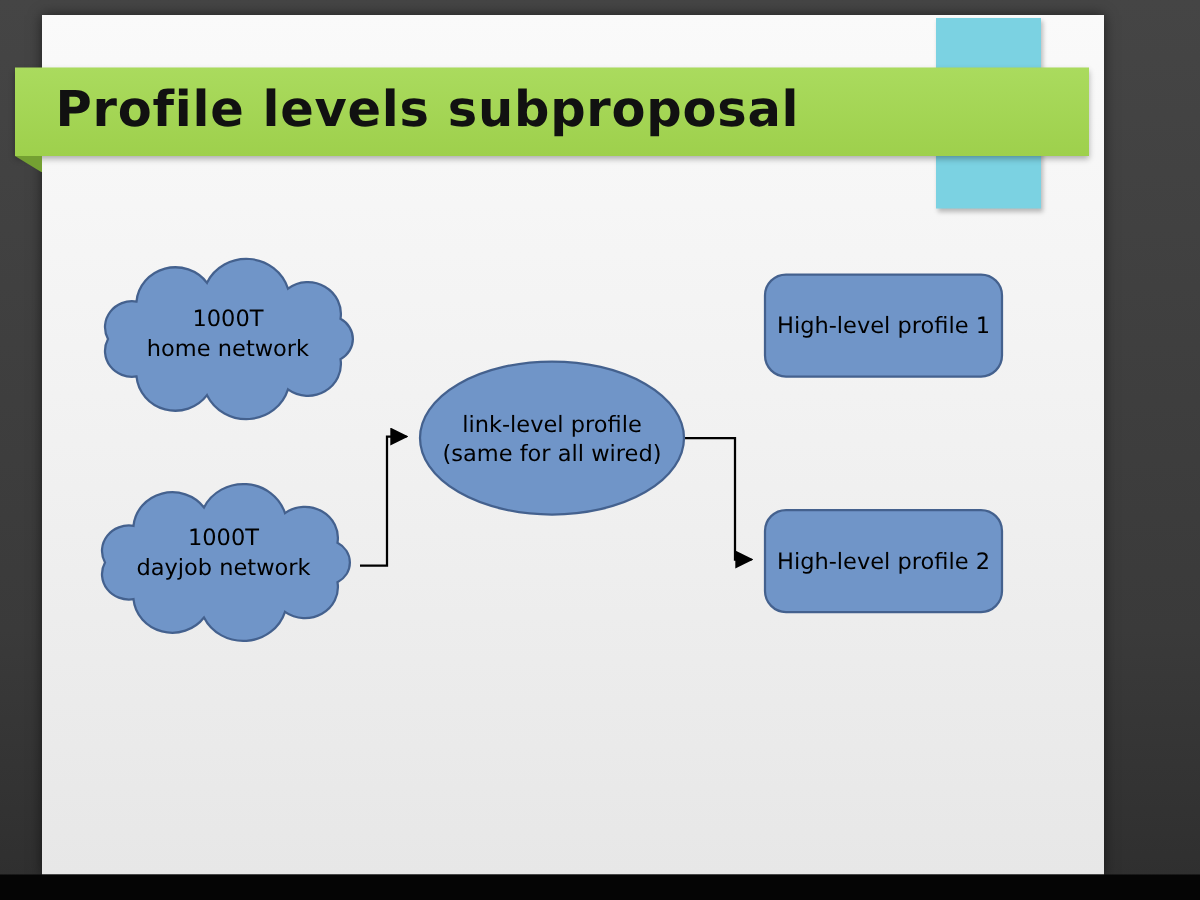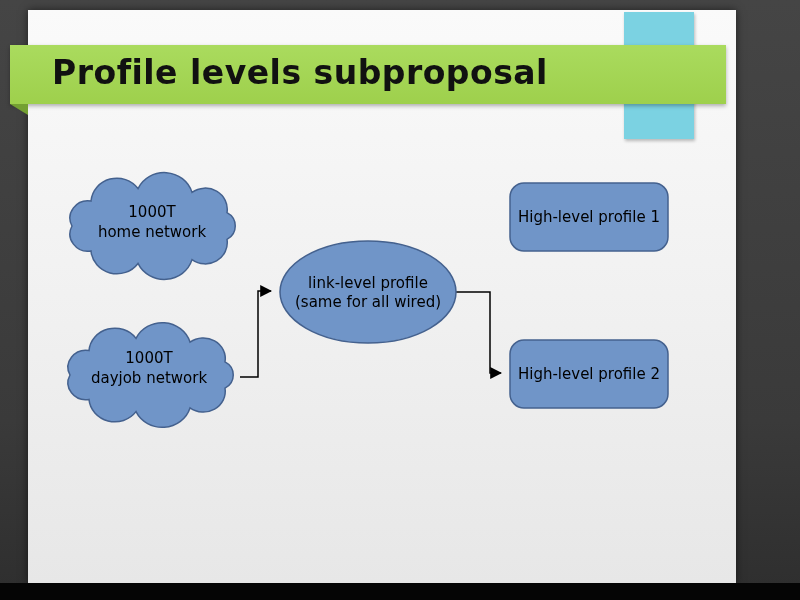--- a/index.html
+++ b/index.html
@@ -50,21 +50,21 @@
     position: absolute;
     left: 10px;
     top: 104px;
     width: 18px;
     height: 11px;
     background: #74a032;
     clip-path: polygon(0 0, 100% 0, 100% 100%);
   }
   .slide-title {
     margin: 0;
-    padding: 0 0 4px 42px;
+    padding: 0 0 4px 27px;
     font-size: 33px;
     font-weight: 600;
     letter-spacing: 0.5px;
     color: #111111;
   }
   .bottom-bar {
     position: absolute;
     left: 0;
     bottom: 0;
     width: 800px;

